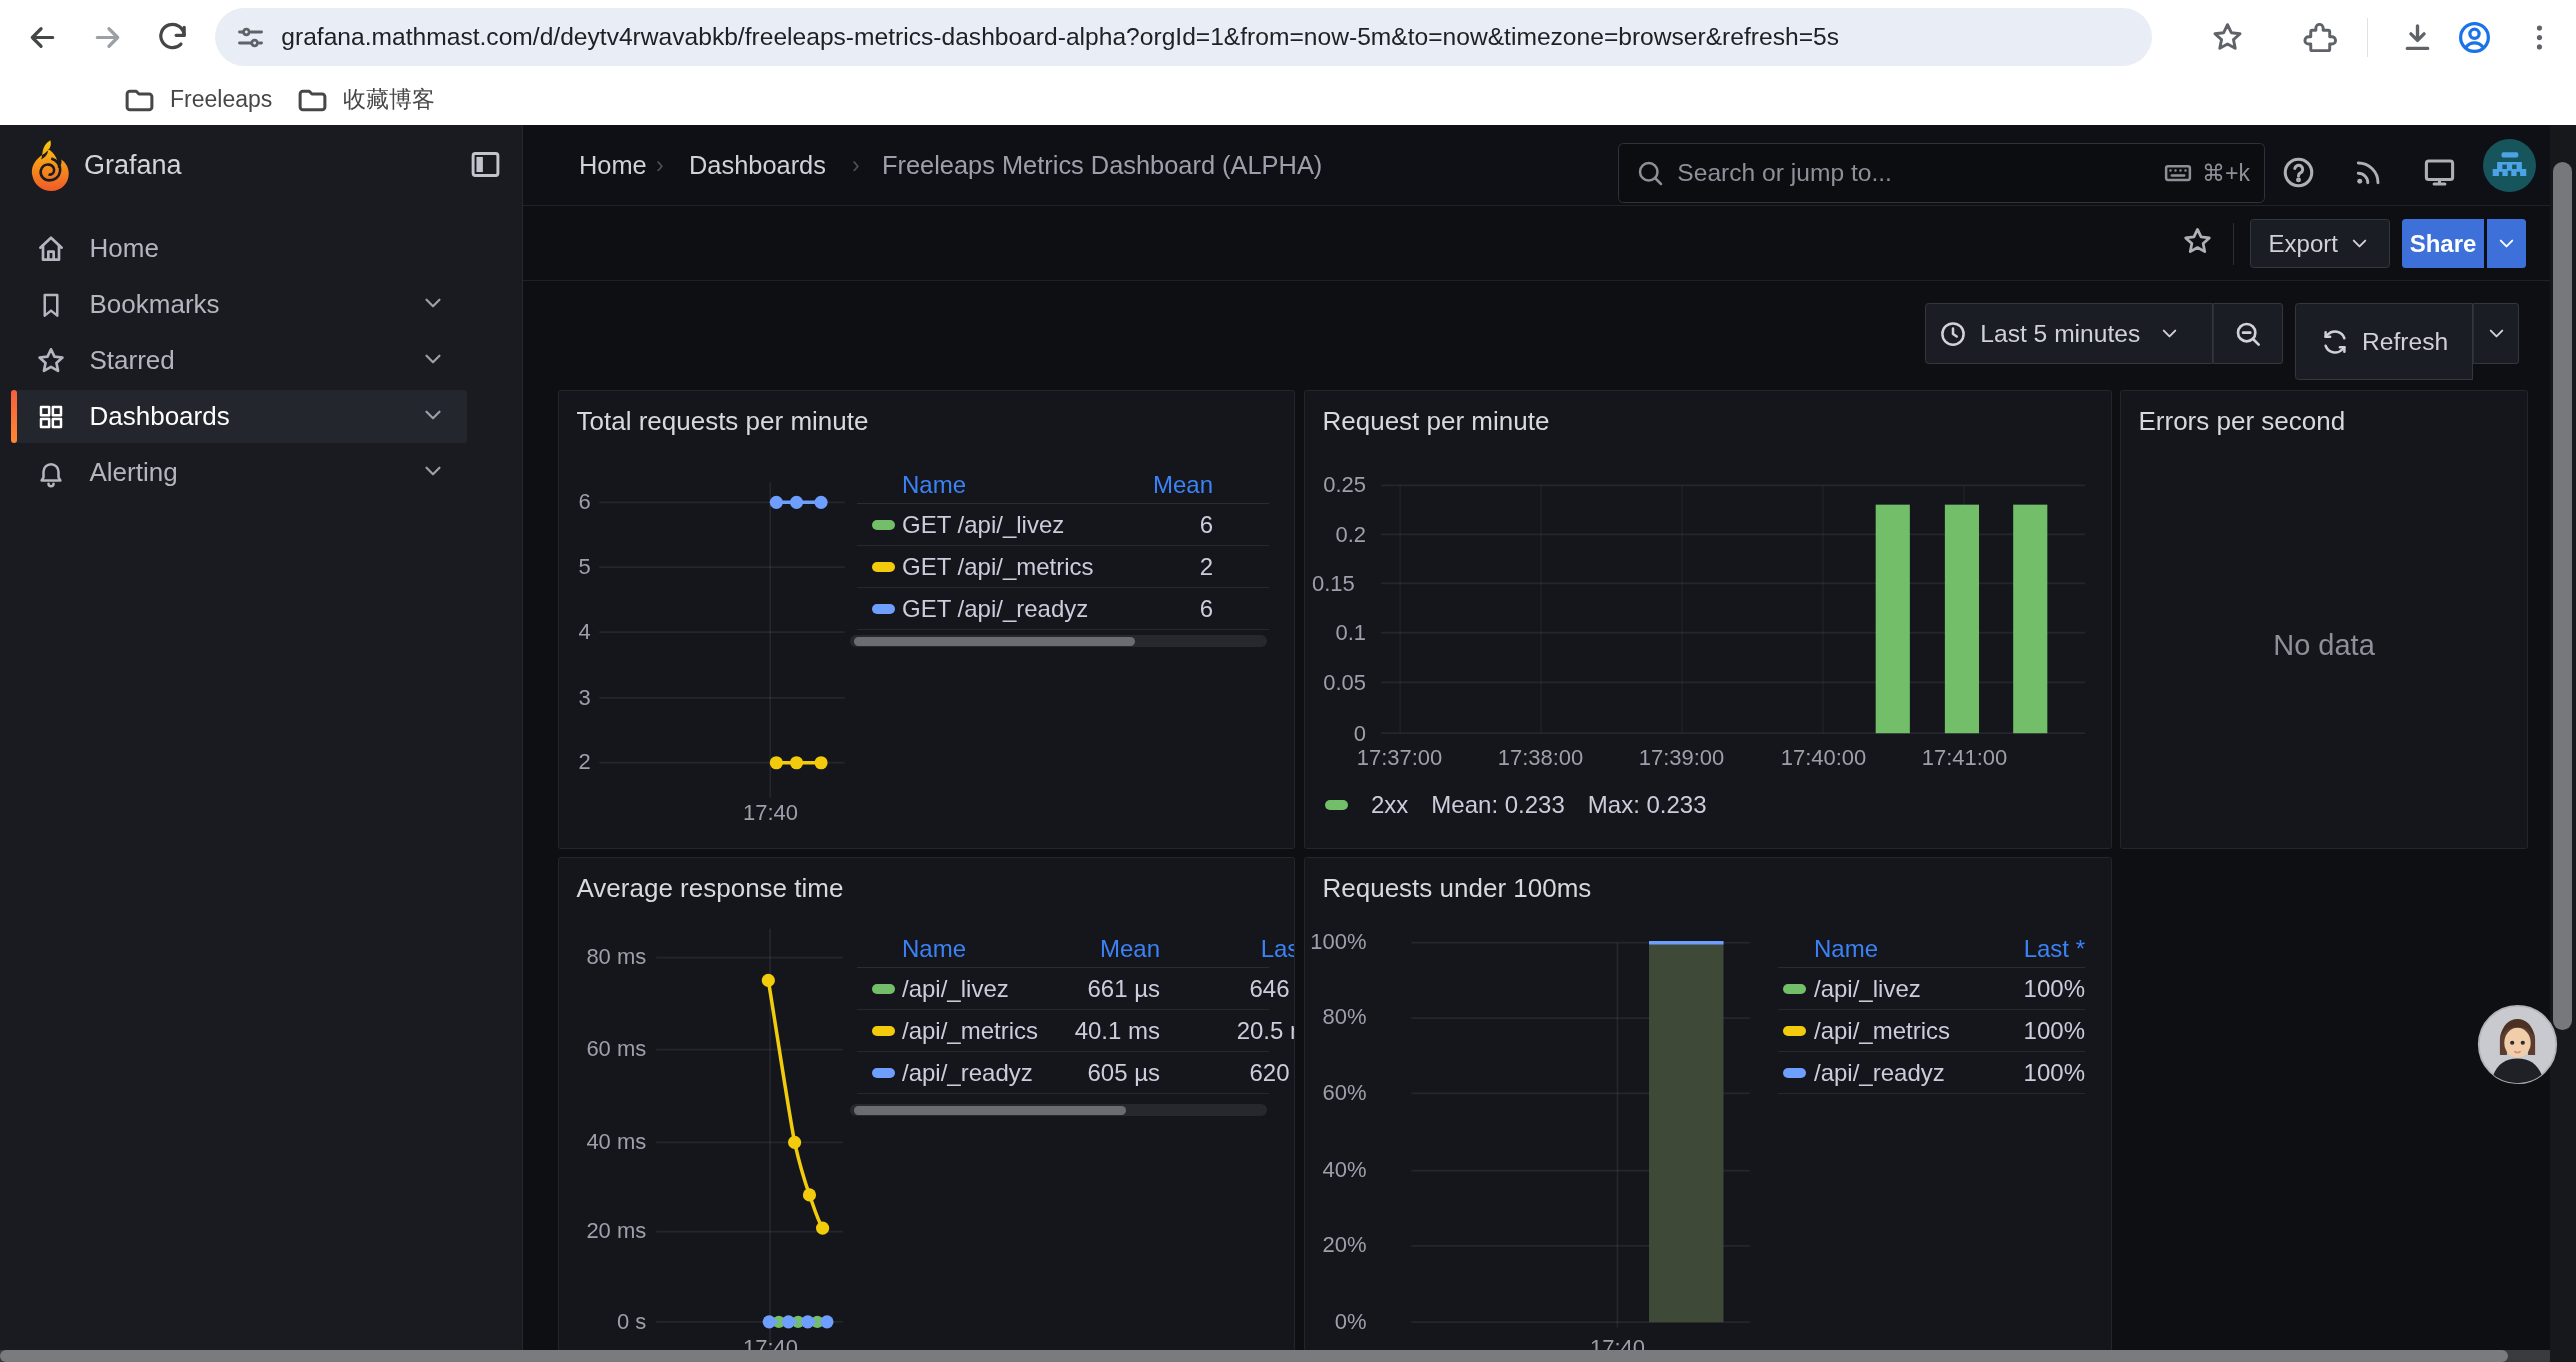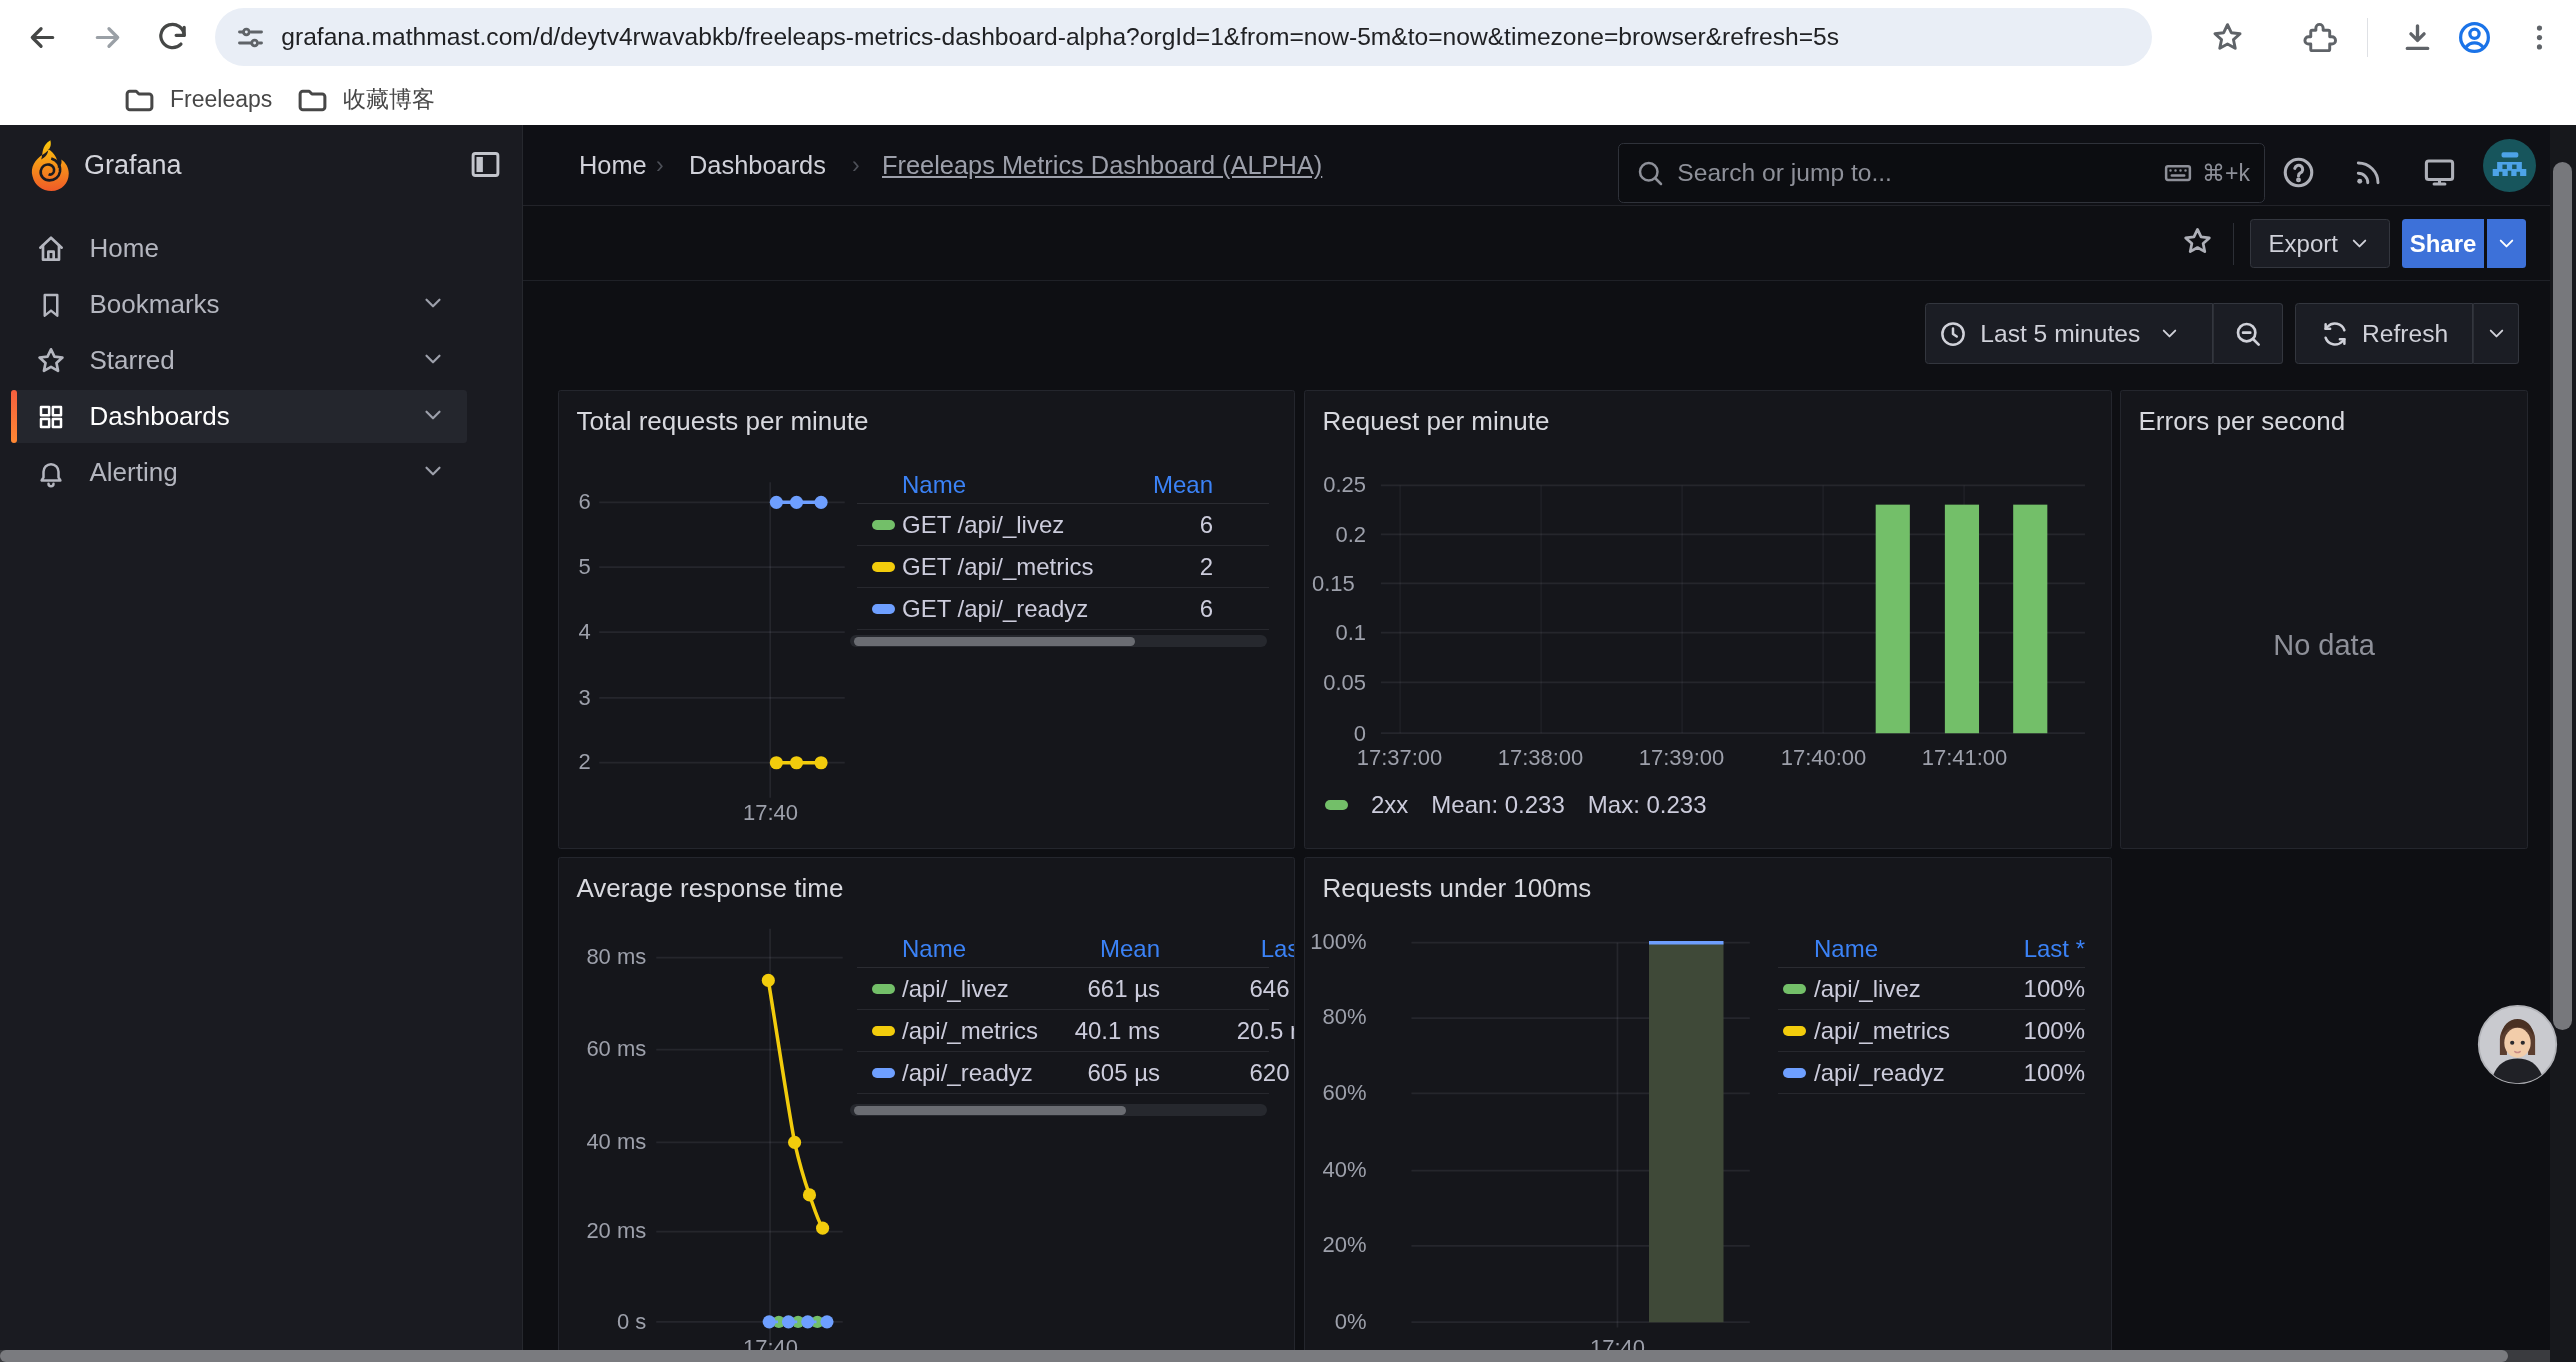--- a/index.html
+++ b/index.html
@@ -202,21 +202,21 @@
 </div>
 
 <div class="abs crumb" style="left:579px;">
     <span>Home</span>
   </div>
 <div class="abs crumb crumb-sep" style="left:656px;">›</div>
 <div class="abs crumb" style="left:689px;">
     <span>Dashboards</span>
   </div>
 <div class="abs crumb crumb-sep" style="left:852px;">›</div>
-<div class="abs crumb current" style="left:882px;text-decoration:underline;">
+<div class="abs crumb current" style="left:882px;">
     <span>Freeleaps Metrics Dashboard (ALPHA)</span>
   </div>
 
 <div class="abs gf-search">
   <svg class="ic" width="30" height="30" viewBox="0 0 24 24" style="color:#8e9099;margin-left:16px;">
       <circle cx="11" cy="11" r="7"></circle>
       <path d="m16.2 16.2 4.6 4.6"></path>
     </svg>
   <span class="gf-search-ph">Search or jump to...</span>
   <span style="margin-left:auto;display:flex;align-items:center;gap:8.8px;margin-right:14px;">
@@ -350,21 +350,21 @@
   <svg class="ic" width="23" height="23" viewBox="0 0 24 24" style="margin-left:5.3px;">
       <path d="m6 9 6 6 6-6"></path>
     </svg>
 </div>
 <div class="abs gf-btn" style="left:2213px;top:303px;width:70px;height:61px;border-radius:0 3.5px 3.5px 0;border-left:0.9px solid #2c2f36;">
   <svg class="ic" width="32" height="32" viewBox="0 0 24 24">
       <circle cx="11" cy="11" r="6.5"></circle>
       <path d="m15.8 15.8 4.2 4.2M8.3 11h5.4"></path>
     </svg>
 </div>
-<div class="abs gf-btn" style="left:2295px;top:303px;width:178px;height:61px;border-radius:3.5px 0 0 3.5px;gap:12.3px;text-align:center;">
+<div class="abs gf-btn" style="left:2295px;top:303px;width:178px;height:77px;border-radius:3.5px 0 0 3.5px;gap:12.3px;text-align:center;">
   <svg class="ic" width="30" height="30" viewBox="0 0 24 24">
       <path d="M19.5 9A8 8 0 0 0 6.2 6L4.5 7.8"></path>
       <path d="M4.5 4.2V7.8H8.1"></path>
       <path d="M4.5 15a8 8 0 0 0 13.3 3l1.7-1.8"></path>
       <path d="M19.5 19.8v-3.6h-3.6"></path>
     </svg>
   <span style="font-size:24.6px;font-weight:500;">Refresh</span>
 </div>
 <div class="abs gf-btn" style="left:2473px;top:303px;width:46px;height:61px;border-radius:0 3.5px 3.5px 0;border-left:0.9px solid #2c2f36;">
   <svg class="ic" width="23" height="23" viewBox="0 0 24 24">

